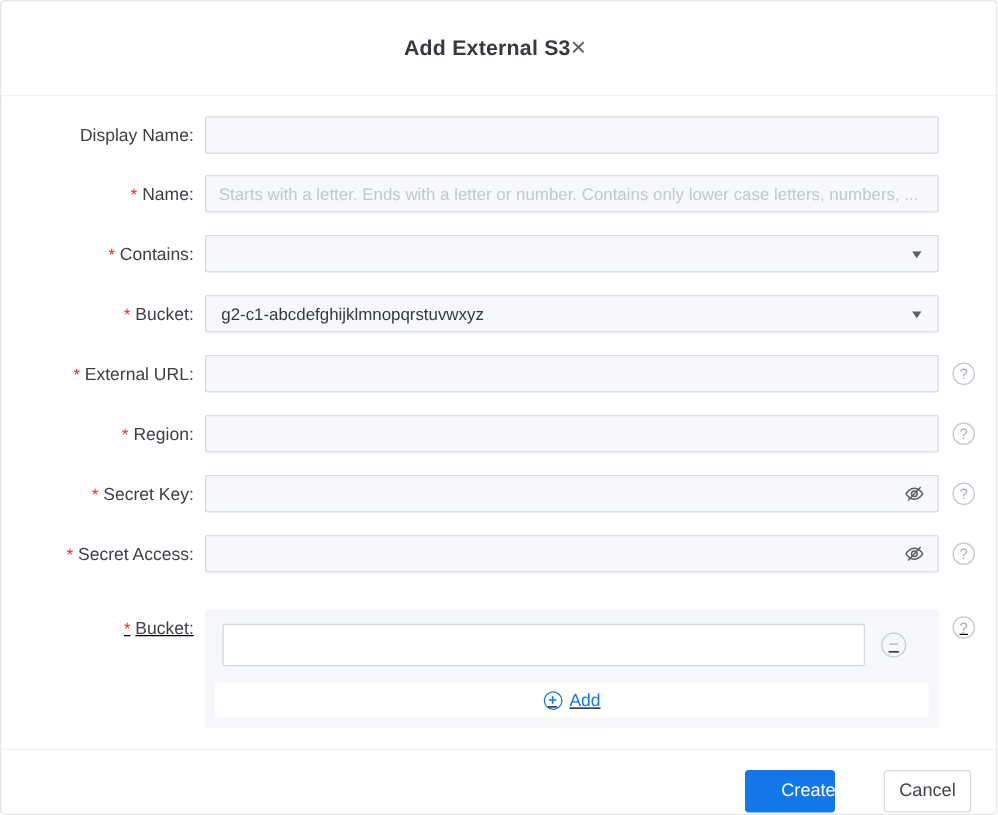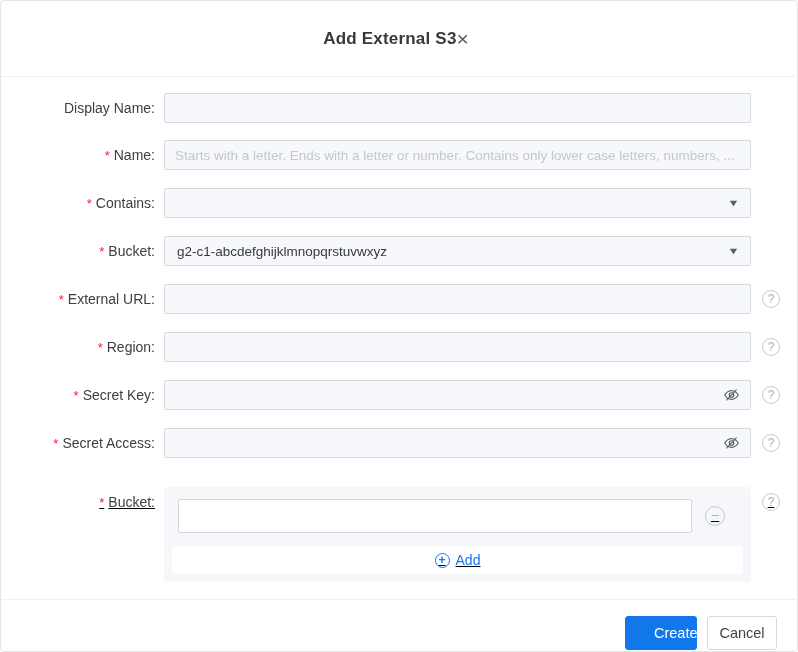--- a/index.html
+++ b/index.html
@@ -53,21 +53,21 @@
   .plus-circle { width:15px; height:15px; border:1.5px solid #1377ec; border-radius:50%;
     color:#1377ec; font-size:12px; line-height:12px; text-align:center; font-weight:bold;
     margin-right:6px; }
 
   
   .ftr { flex:none; height:67px; border-top:1px solid #eef0f2; display:flex;
     align-items:center; justify-content:flex-end; padding-right:20px; gap:10px; }
   .btn { height:34px; border-radius:3px; font-size:14.5px; cursor:pointer;
     font-family:"Liberation Sans", sans-serif; }
   .btn-primary { width:72px; background:#1377ec; border:1px solid #1377ec; color:#fff;padding-left:28px; }
-  .btn-default { width:70px; background:#fff; border:1px solid #d6d9de; color:#3f444a; }
+  .btn-default { width:70px; background:#fff; border:1px solid #d6d9de; color:#3f444a;margin-left:29px; }
 </style>
 </head>
 <body>
 
 <div class="modal">
 
   <div class="hdr">
     <span class="hdr-title">Add External S3</span>
     <span class="close-x">×</span>
   </div>

